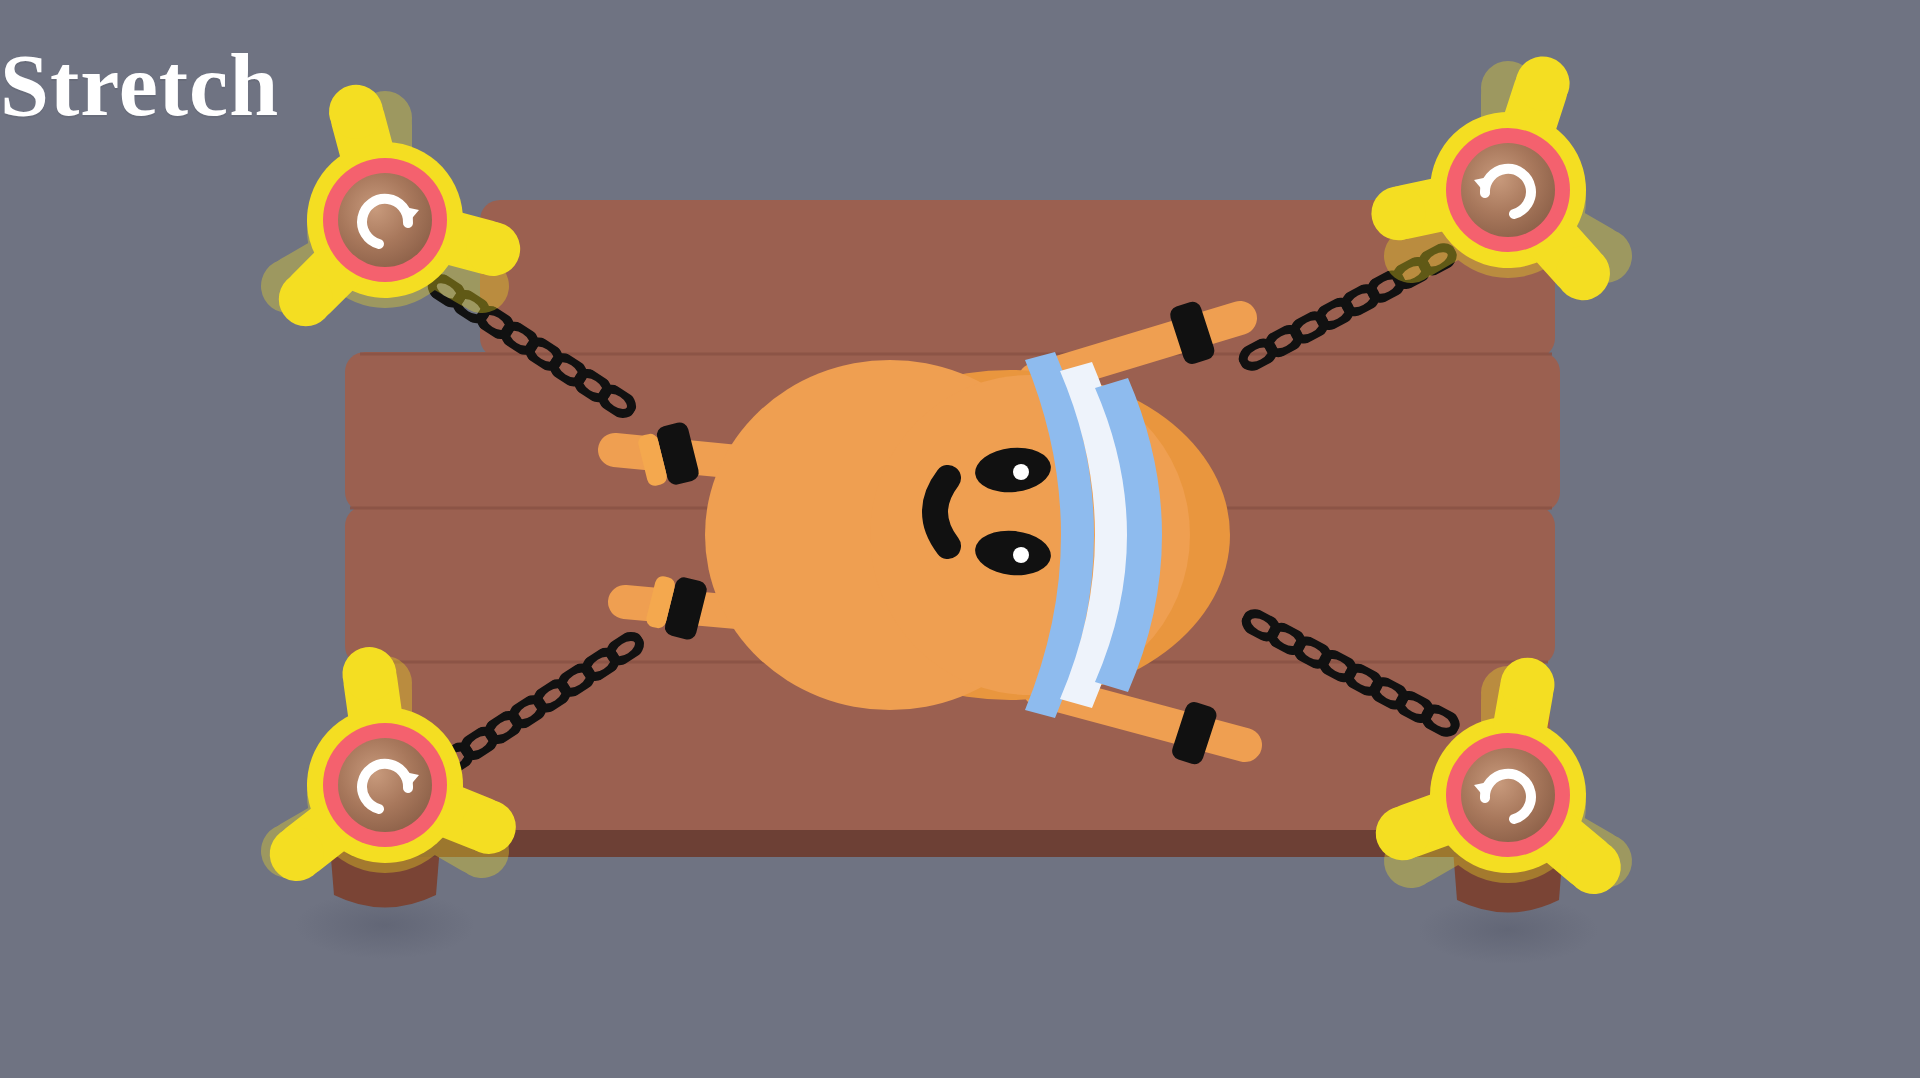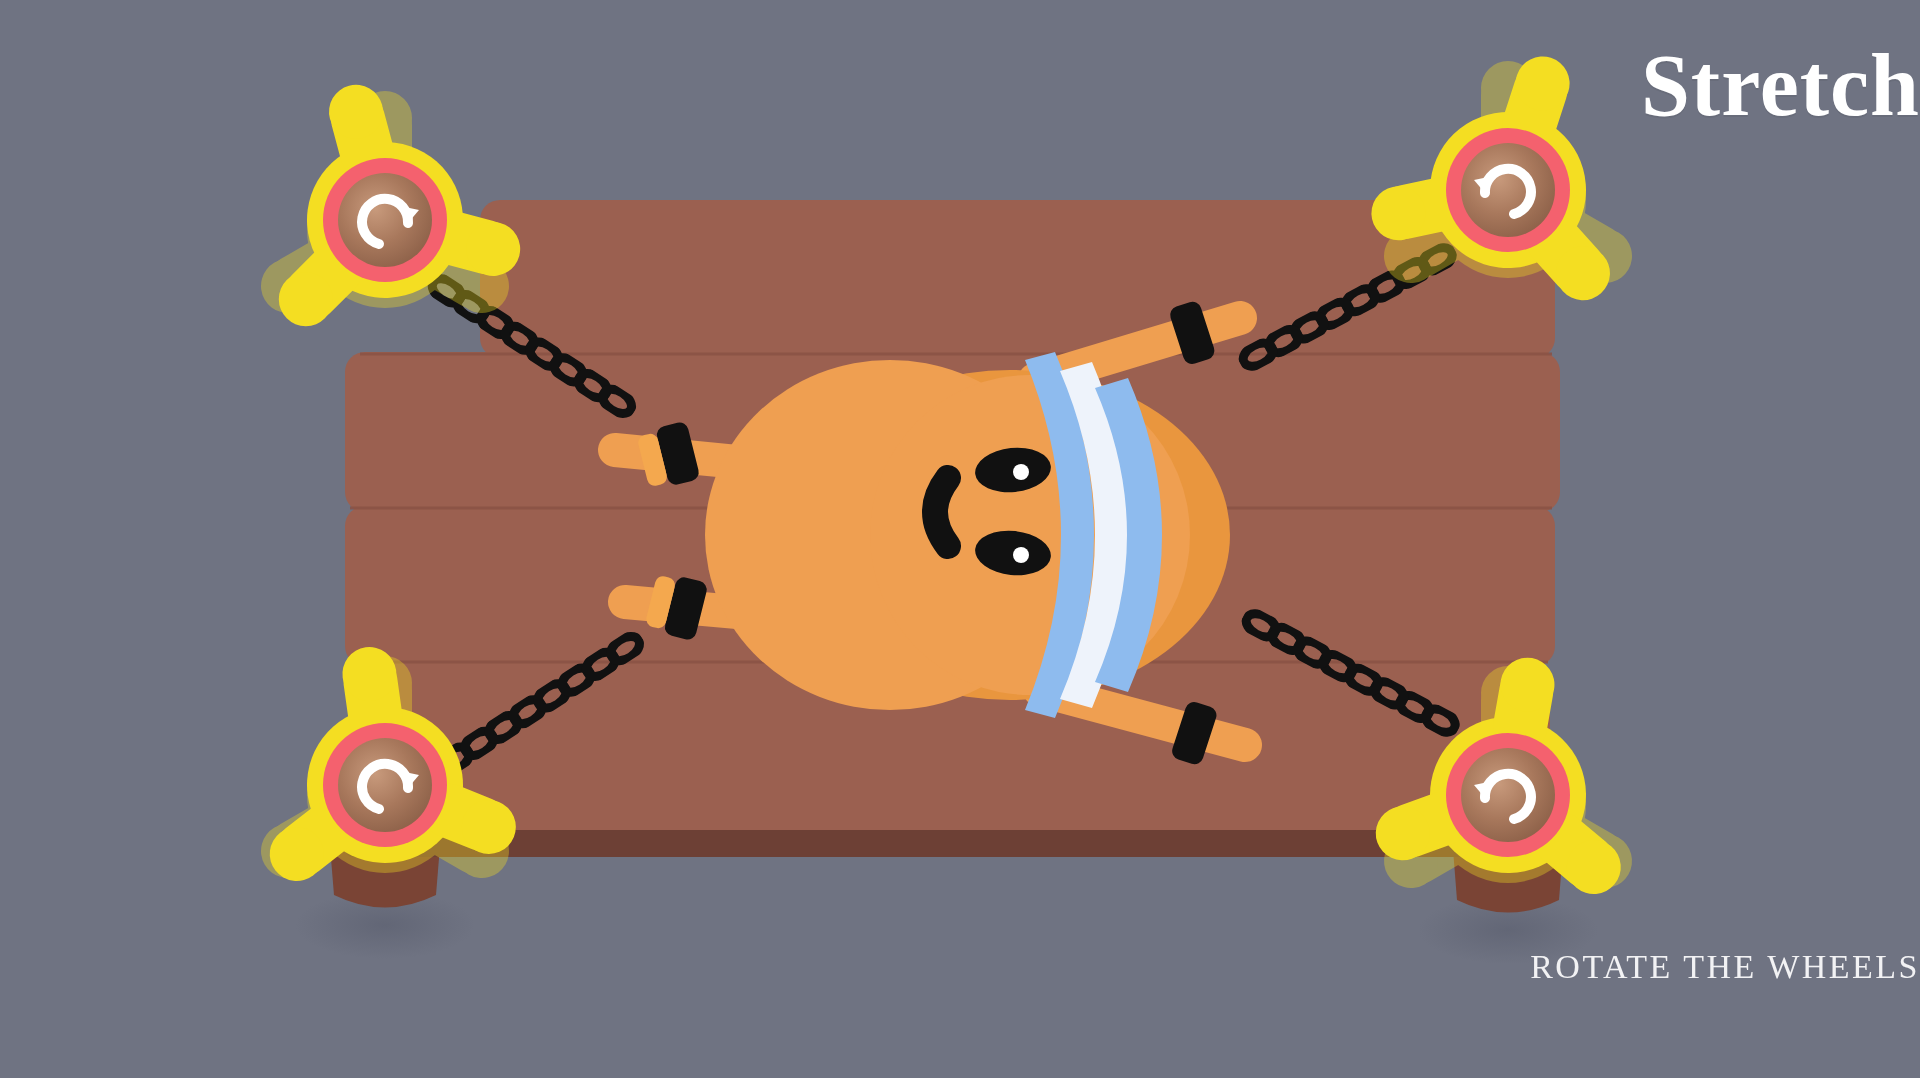--- a/index.html
+++ b/index.html
@@ -11,21 +11,21 @@
   #stage {
     position: relative;
     width: 1920px; height: 1078px;
     background: #6f7382;
   }
   #scene-svg { position: absolute; inset: 0; display: block; }
 
   .overlay-text {
     position: absolute;
     width: 100%;
-    text-align: right;
+    text-align: left;
     color: #ffffff;
     user-select: none;
   }
   #game-title {
     top: 42px;
     font-family: "Liberation Serif", serif;
     font-weight: bold;
     font-size: 88px;
     letter-spacing: 1px;
     line-height: 1;
@@ -258,15 +258,14 @@
       <circle r="47" fill="url(#hubGrad)"></circle>
       <g>
         <path d="M -23,3 A 23,23 0 1 1 6,24" fill="none" stroke="#ffffff" stroke-width="10" stroke-linecap="round"></path>
         <path d="M -23,3 l -11,-13 l 19,-4 Z" fill="#ffffff"></path>
       </g>
     </g>
   </svg>
 
   <div class="overlay-text" id="game-title">Stretch</div>
 
-  <div class="overlay-text" id="instruction-text">ROTATE THE WHEELS</div>
 
 </div>
 
 </body></html>

